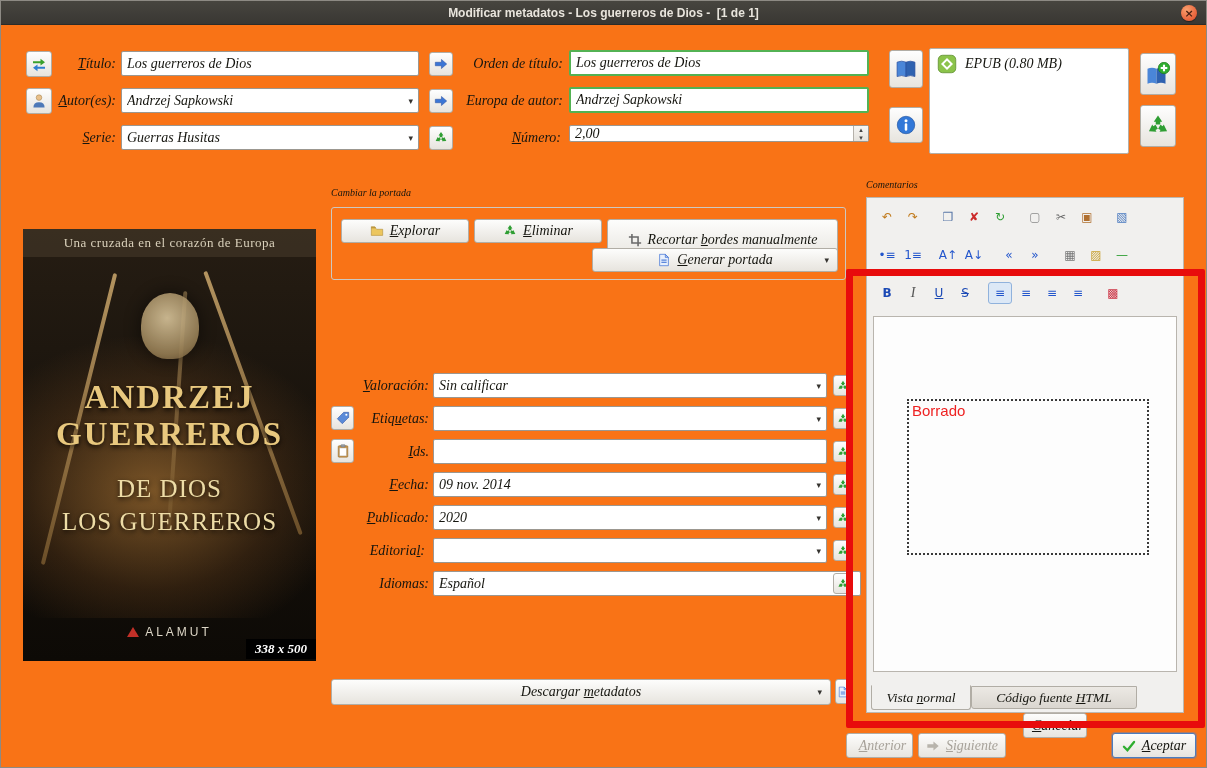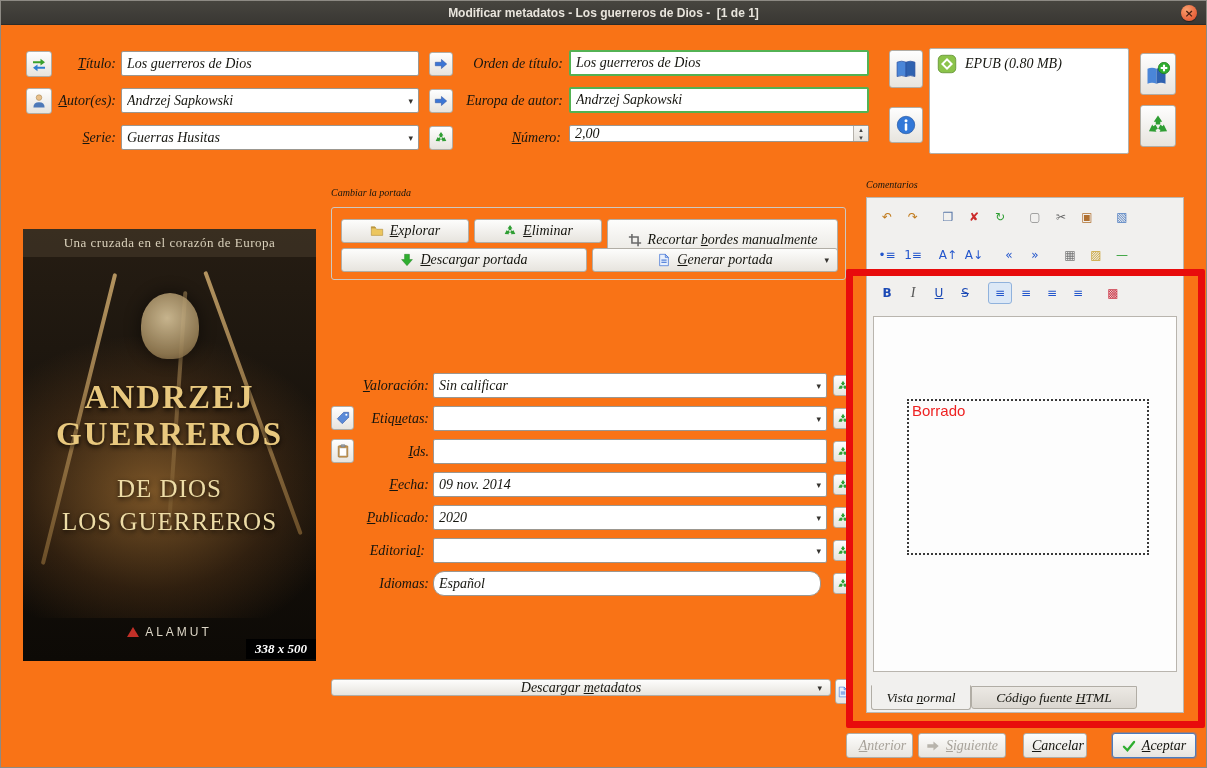--- a/index.html
+++ b/index.html
@@ -309,26 +309,20 @@
         <use href="#sym-recycle"></use>
       </svg>
     <span><u>E</u>liminar</span>
   </button>
   <button class="btn" style="left:606px;top:218px;width:231px;height:42px">
     <svg class="i14">
         <use href="#sym-crop"></use>
       </svg>
     <span>Recortar <u>b</u>ordes manualmente</span>
   </button>
-  <button class="btn" style="left:340px;top:247px;width:246px;height:24px">
-    <svg class="i14">
-        <use href="#sym-down-green"></use>
-      </svg>
-    <span><u>D</u>escargar portada</span>
-  </button>
   <button class="btn" style="left:591px;top:247px;width:246px;height:24px">
     <svg class="i14">
         <use href="#sym-page-blue"></use>
       </svg>
     <span><u>G</u>enerar portada</span>
     <span class="dm-arrow">▾</span>
   </button>
 
   <label class="lbl" style="left:332px;top:377px;width:96px"><u>V</u>aloración:</label>
   <div class="combo" style="left:432px;top:372px;width:394px;height:25px">
@@ -397,28 +391,28 @@
     <span class="cval"></span>
     <span class="combo-arrow">▾</span>
   </div>
   <button class="iconbtn" style="left:832px;top:539px;width:19px;height:21px">
     <svg class="i12">
         <use href="#sym-recycle"></use>
       </svg>
   </button>
 
   <label class="lbl" style="left:332px;top:575px;width:96px">Idiomas:</label>
-  <input class="txt" style="left: 432px; top: 570px; width: 388px; height: 25px; border-radius: 11px;" value="Español">
+  <input class="txt" style="left: 432px; top: 570px; width: 428px; height: 25px;" value="Español">
   <button class="iconbtn" style="left:832px;top:572px;width:19px;height:21px">
     <svg class="i12">
         <use href="#sym-recycle"></use>
       </svg>
   </button>
 
-  <button class="btn" style="left:330px;top:678px;width:500px;height:17px">
+  <button class="btn" style="left:330px;top:678px;width:500px;height:26px">
     <span>Descargar <u>m</u>etadatos</span>
     <span class="dm-arrow">▾</span>
   </button>
   <button class="iconbtn" style="left:834px;top:678px;width:16px;height:25px">
     <svg class="i12">
         <use href="#sym-page-blue"></use>
       </svg>
   </button>
 
   <span class="grouplbl" style="left:865px;top:178px">Comentarios</span>
@@ -484,21 +478,21 @@
         <use href="#sym-arrow-left-gray"></use>
       </svg>
     <span><u>A</u>nterior</span>
   </button>
   <button class="btn disabled" style="left:917px;top:732px;width:88px;height:25px">
     <svg class="i14">
         <use href="#sym-arrow-right-gray"></use>
       </svg>
     <span><u>S</u>iguiente</span>
   </button>
-  <button class="btn" style="left:1022px;top:732px;width:64px;height:25px">
+  <button class="btn" style="left:1022px;top:712px;width:64px;height:25px">
     <svg class="i14">
         <use href="#sym-cancel"></use>
       </svg>
     <span><u>C</u>ancelar</span>
   </button>
   <button class="btn focused" style="left:1111px;top:732px;width:84px;height:25px">
     <svg class="i14">
         <use href="#sym-ok"></use>
       </svg>
     <span><u>A</u>ceptar</span>

